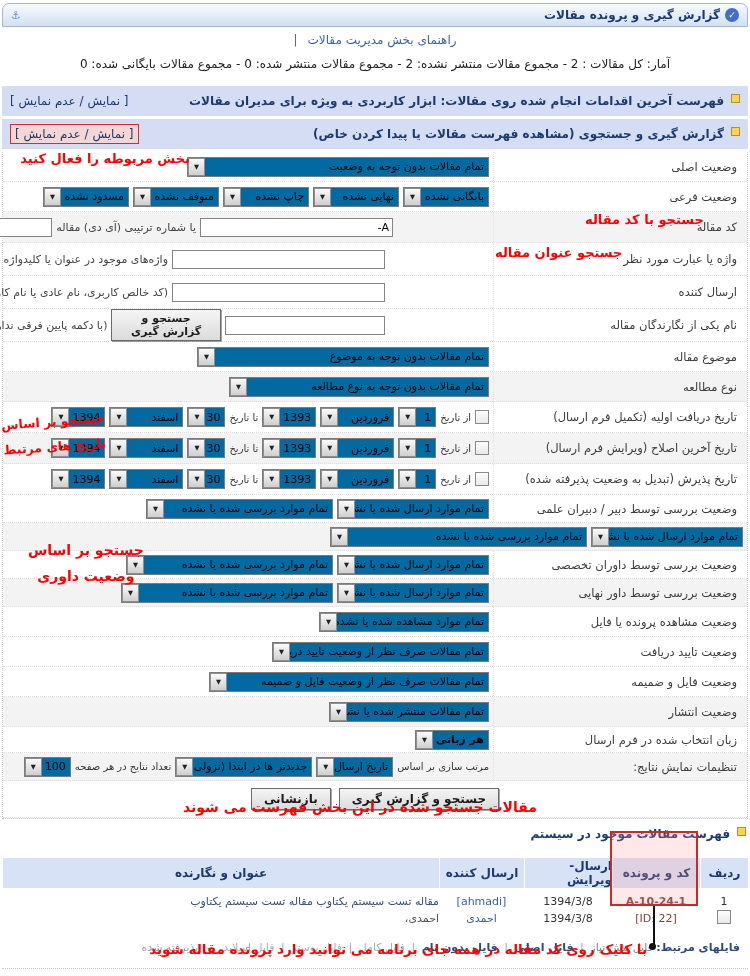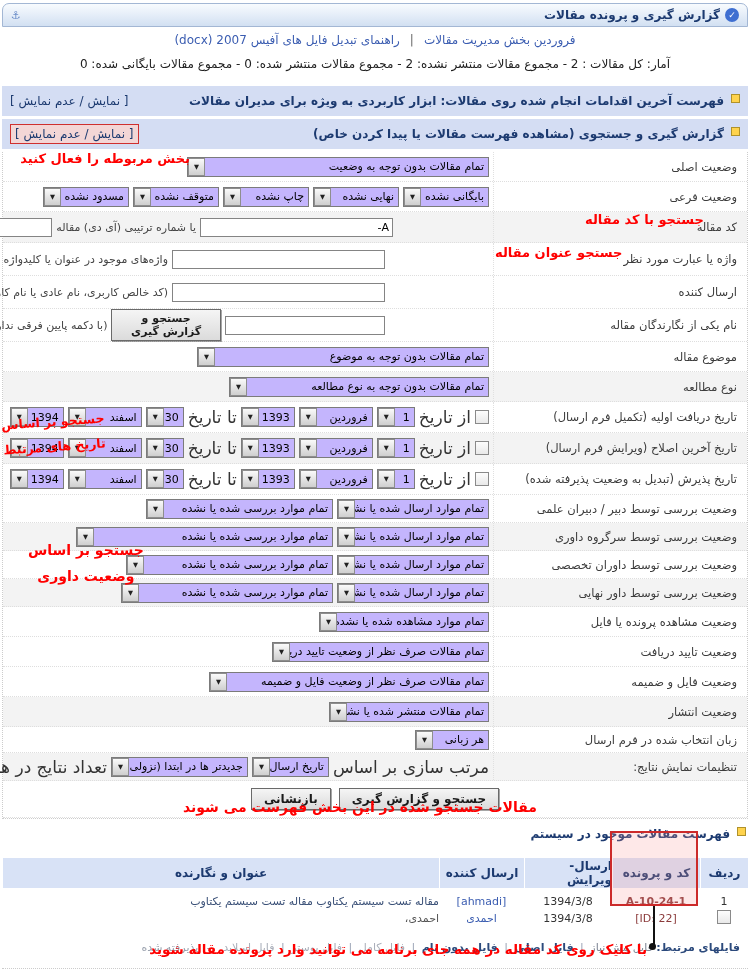--- a/index.html
+++ b/index.html
@@ -32,33 +32,33 @@
   .secbar.first{margin-top:10px;}
 
   
   .form{margin:2px 2px 0 2px;border-left:1px dotted #ccc;border-right:1px dotted #ccc;border-bottom:1px dotted #ccc;}
   .frow{display:flex;align-items:center;border-bottom:1px dotted #dedede;background:#fff;}
   .frow.alt{background:#f3f3f3;}
   .flabel{width:243px;flex-shrink:0;text-align:right;padding-right:10px;font-size:11.5px;color:#3c3c3c;
     border-left:1px dotted #e0e0e0;align-self:stretch;display:flex;align-items:center;justify-content:flex-start;}
   .fctrl{flex:1;display:flex;align-items:center;gap:4px;padding-right:4px;flex-wrap:nowrap;}
   .hint{font-size:11px;color:#444;white-space:nowrap;}
-  .inlab{font-size:17px;color:#333;white-space:nowrap;}
-
-  
-  .sel{display:inline-flex;align-items:center;justify-content:space-between;background:#c4b5fd;
+  .inlab{font-size:10px;color:#333;white-space:nowrap;}
+
+  
+  .sel{display:inline-flex;align-items:center;justify-content:space-between;background:#0369a1;
     border:1px solid #7b7b7b;height:18px;font-size:11px;color:#000;cursor:default;flex-shrink:0;}
   .sel .txt{padding:0 4px;white-space:nowrap;overflow:hidden;}
   .sel .arr{width:15px;height:16px;margin:0;background:linear-gradient(#fafafa,#cfcfcf);
     border:1px solid #8e8e8e;display:flex;align-items:center;justify-content:center;flex-shrink:0;}
   .sel .arr::after{content:"▼";font-size:6.5px;color:#222;}
   .w300{width:300px;} .w290{width:290px;} .w258{width:258px;} .w86{width:84px;}
   .w36{width:36px;} .w72{width:72px;} .w52{width:52px;}
   .w150{width:150px;} .w185{width:185px;} .w255{width:255px;} .w205{width:205px;} .w210s{width:210px;}
-  .w168{width:168px;} .w215{width:215px;} .w278{width:278px;} .w158{width:158px;} .w72s{width:72px;}
+  .w168{width:168px;} .w215{width:215px;} .w278{width:278px;} .w158{width:158px;} .w72s{width:72px;font-weight:bold;}
   .w75{width:75px;} .w135{width:135px;} .w45{width:45px;}
 
   .tin{border:1px solid #848484;height:17px;font-size:11px;padding:0 3px;font-family:"DejaVu Sans",sans-serif;}
   .tin.big{width:205px;} .tin.code{width:185px;margin-right:96px;} .tin.small{width:52px;}
 
   .cb{width:12px;height:12px;border:1px solid #8a8a8a;background:linear-gradient(#fdfdfd,#e9e9e9);
     display:inline-block;flex-shrink:0;}
 
   .btn{font-family:"DejaVu Sans",sans-serif;font-size:12px;font-weight:bold;color:#1a1a1a;
     background:linear-gradient(#f5f5f5,#dbdbdb);border:1px solid #6a6a6a;
@@ -113,23 +113,22 @@
 
   <div class="titlebar">
     <div class="tgroup">
       <span class="check-ic">✓</span>
       <span class="ttl">گزارش گیری و پرونده مقالات</span>
     </div>
     <span class="anchor-ic">⚓</span>
   </div>
 
   <div class="helprow">
-    <a href="#">فروردین بخش مدیریت مقالات</a>
+    <a href="#">راهنمای بخش مدیریت مقالات</a>
     <span class="sep">|</span>
-    <a href="#">راهنمای تبدیل فایل های آفیس 2007 (docx)</a>
   </div>
 
   <div class="statsrow">آمار: کل مقالات : 2 - مجموع مقالات منتشر نشده: 2 - مجموع مقالات منتشر شده: 0 - مجموع مقالات بایگانی شده: 0</div>
 
   <div class="secbar first">
     <div class="st">
       <span class="bullet"></span>
       <span>فهرست آخرین اقدامات انجام شده روی مقالات: ابزار کاربردی به ویژه برای مدیران مقالات</span>
     </div>
     <span class="toggle">[ نمایش / عدم نمایش ]</span>
@@ -342,21 +341,20 @@
             <span class="arr"></span>
           </span>
         <span class="sel w185">
             <span class="txt">تمام موارد بررسی شده یا نشده</span>
             <span class="arr"></span>
           </span>
       </div>
     </div>
 
     <div class="frow h27 alt">
-      <div class="flabel">وضعیت بررسی توسط سرگروه داوری</div>
       <div class="fctrl">
         <span class="sel w150">
             <span class="txt">تمام موارد ارسال شده یا نشده</span>
             <span class="arr"></span>
           </span>
         <span class="sel w255">
             <span class="txt">تمام موارد بررسی شده یا نشده</span>
             <span class="arr"></span>
           </span>
       </div>

